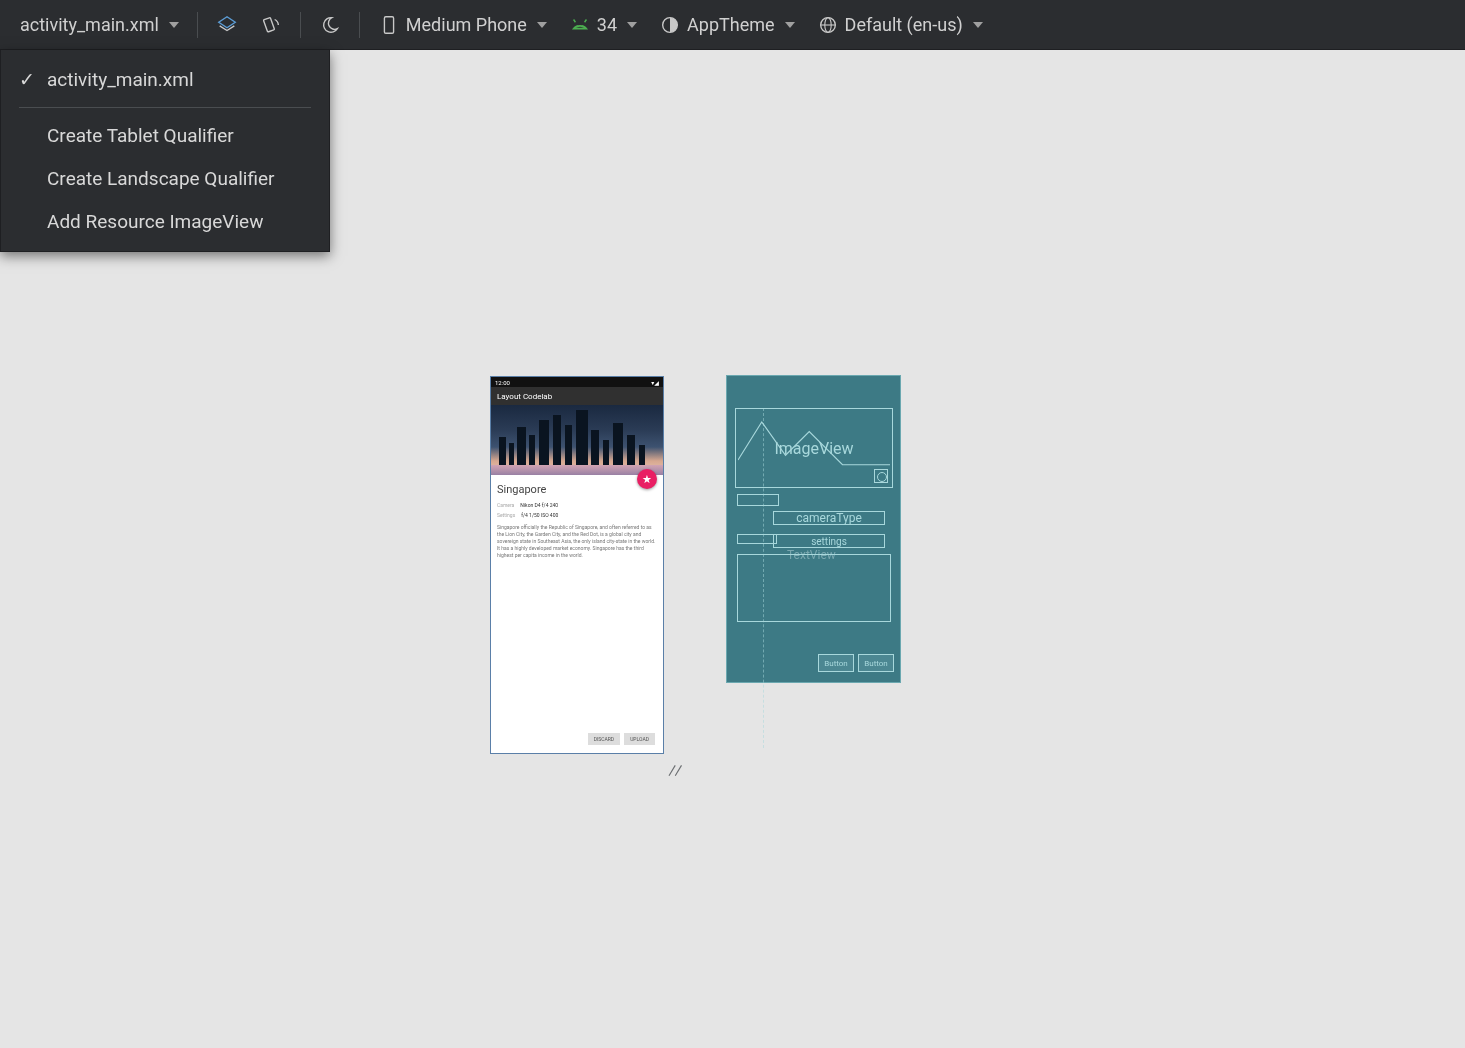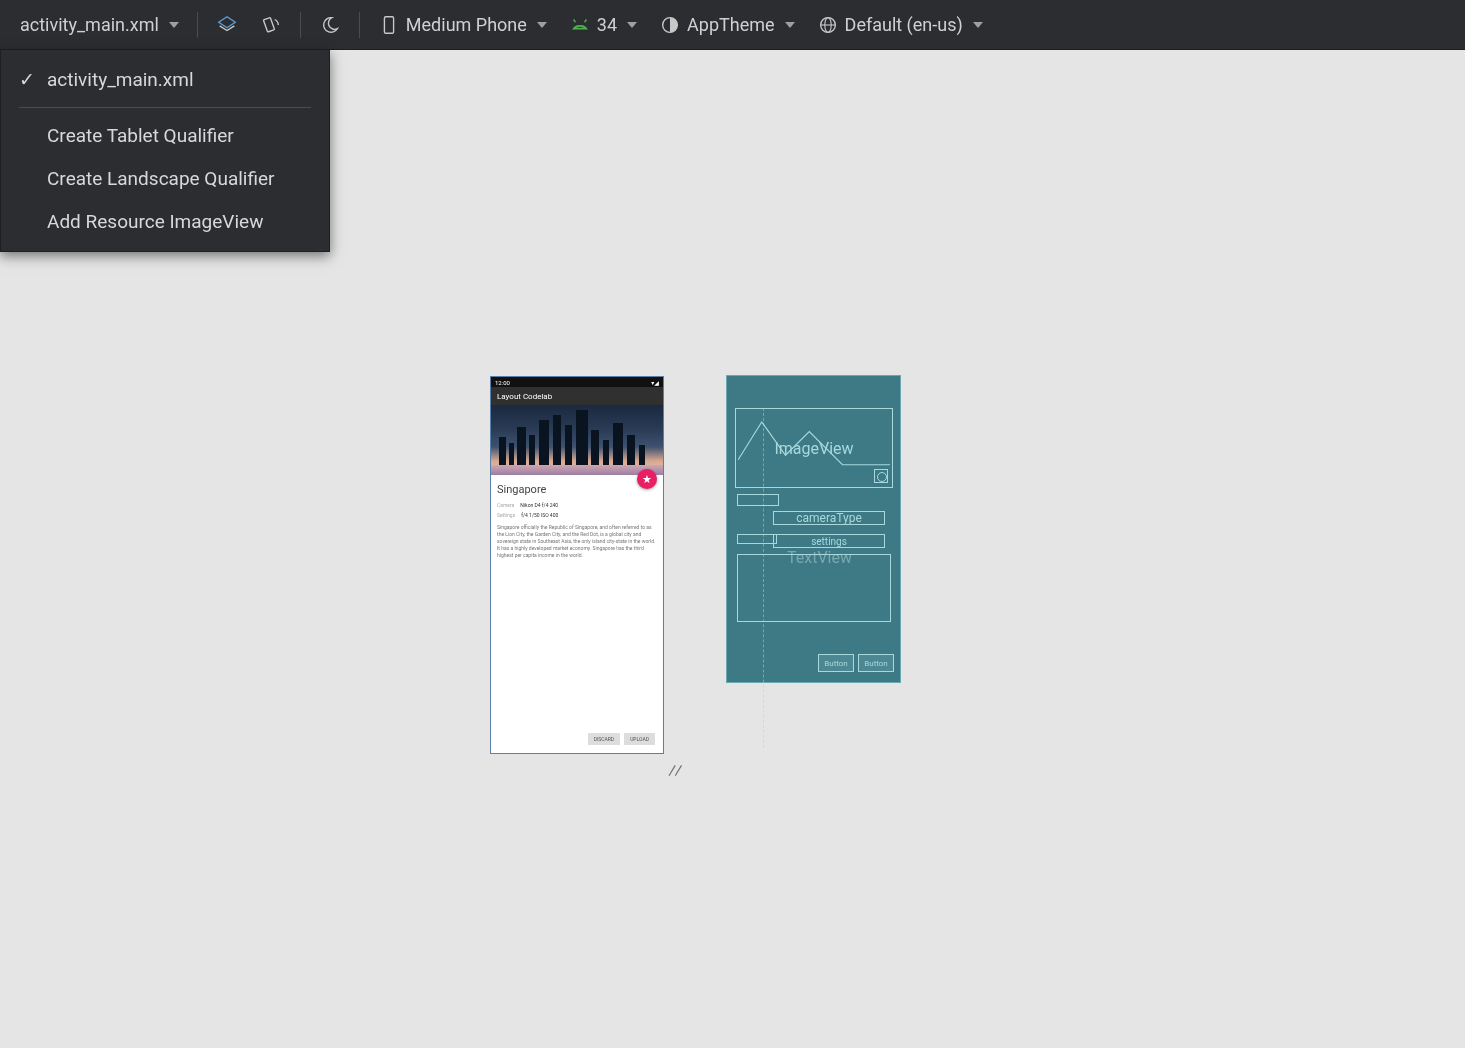--- a/index.html
+++ b/index.html
@@ -187,21 +187,21 @@
   }
   .bp-mountain{position:absolute;top:2px;left:2px;right:2px;height:60px;}
   .bp-mountain svg{width:100%;height:100%;}
   .bp-sun{position:absolute;right:4px;bottom:4px;width:14px;height:14px;border:1px solid #a8d8dc;}
   .bp-sun::after{content:'';position:absolute;top:50%;left:50%;width:8px;height:8px;margin:-4px;border:1px solid #a8d8dc;border-radius:50%;}
   .bp-small1{top:118px;left:10px;width:42px;height:12px;}
   .bp-camera{top:135px;left:46px;width:112px;height:14px;display:flex;align-items:center;justify-content:center;color:#a8d8dc;font-size:12px;}
   .bp-small2{top:158px;left:10px;width:40px;height:10px;}
   .bp-settings{top:158px;left:46px;width:112px;height:14px;display:flex;align-items:center;justify-content:center;color:#a8d8dc;font-size:10px;}
   .bp-textview{top:178px;left:10px;width:154px;height:68px;}
-  .bp-textview-label{position:absolute;top:172px;left:60px;color:#7aa8b0;font-size:16px;}
+  .bp-textview-label{position:absolute;top:172px;left:60px;color:#7aa8b0;font-size:12px;}
   .bp-btn1{bottom:10px;right:46px;width:36px;height:18px;display:flex;align-items:center;justify-content:center;color:#a8d8dc;font-size:8px;background:rgba(168,216,220,0.15);}
   .bp-btn2{bottom:10px;right:6px;width:36px;height:18px;display:flex;align-items:center;justify-content:center;color:#a8d8dc;font-size:8px;background:rgba(168,216,220,0.15);}
   .bp-guide{position:absolute;top:32px;left:36px;width:0;height:340px;border-left:1px dashed #a8d8dc;opacity:0.5;}
 
   
   .resize-hatch {
     position: absolute;
     left: 668px;
     top: 710px;
     color: #6a6d70;

